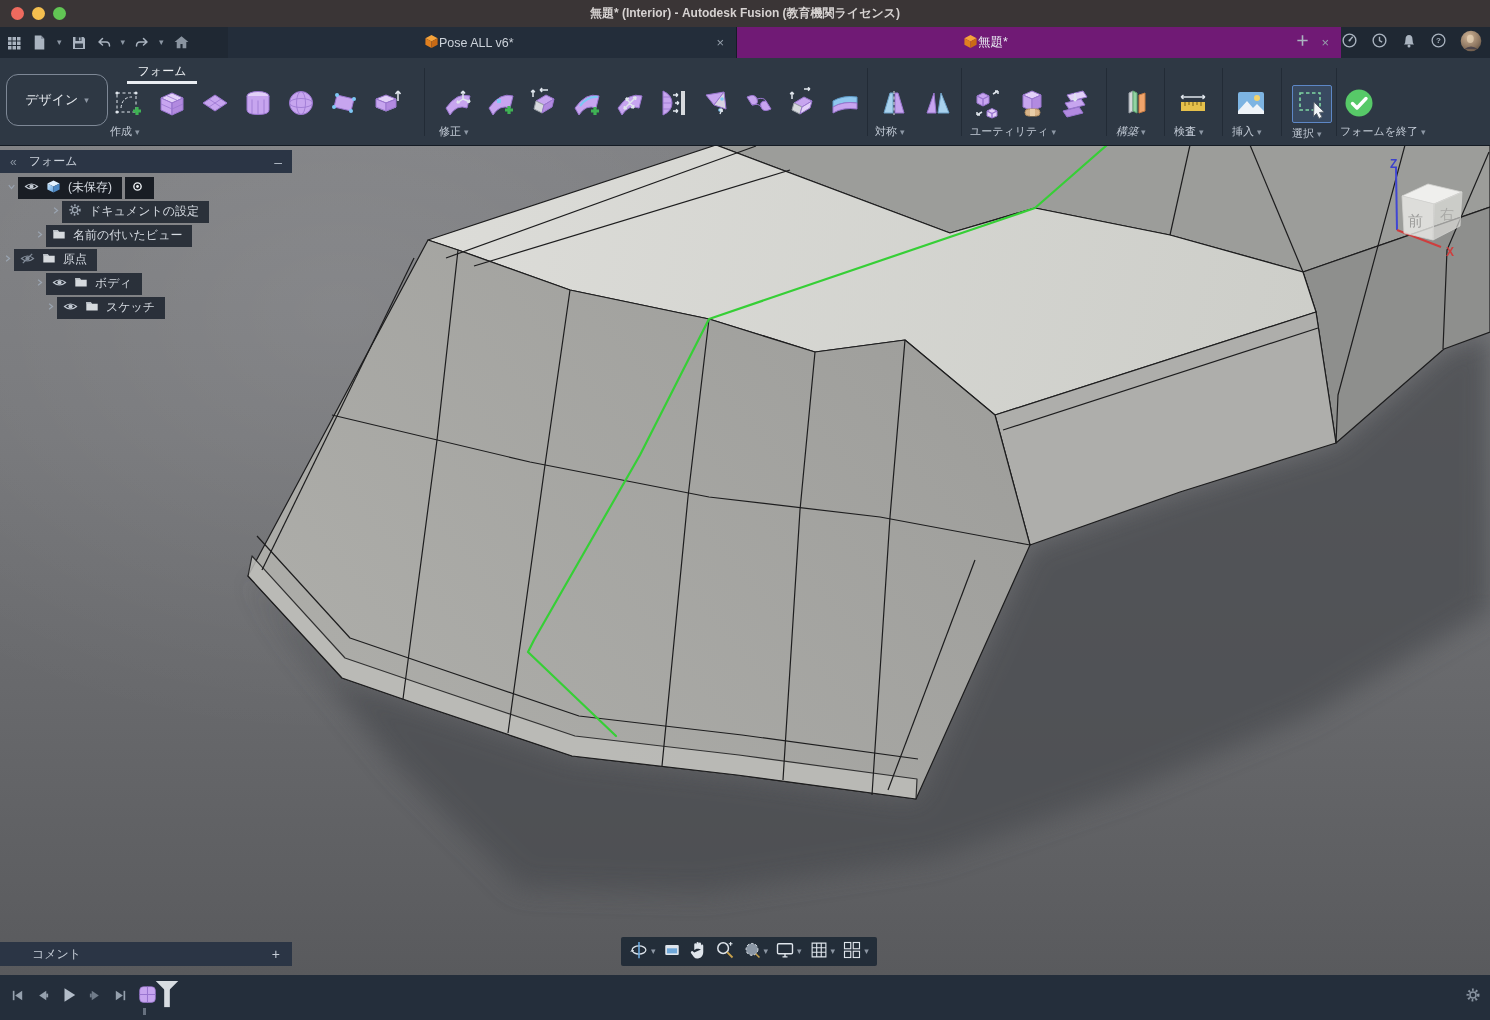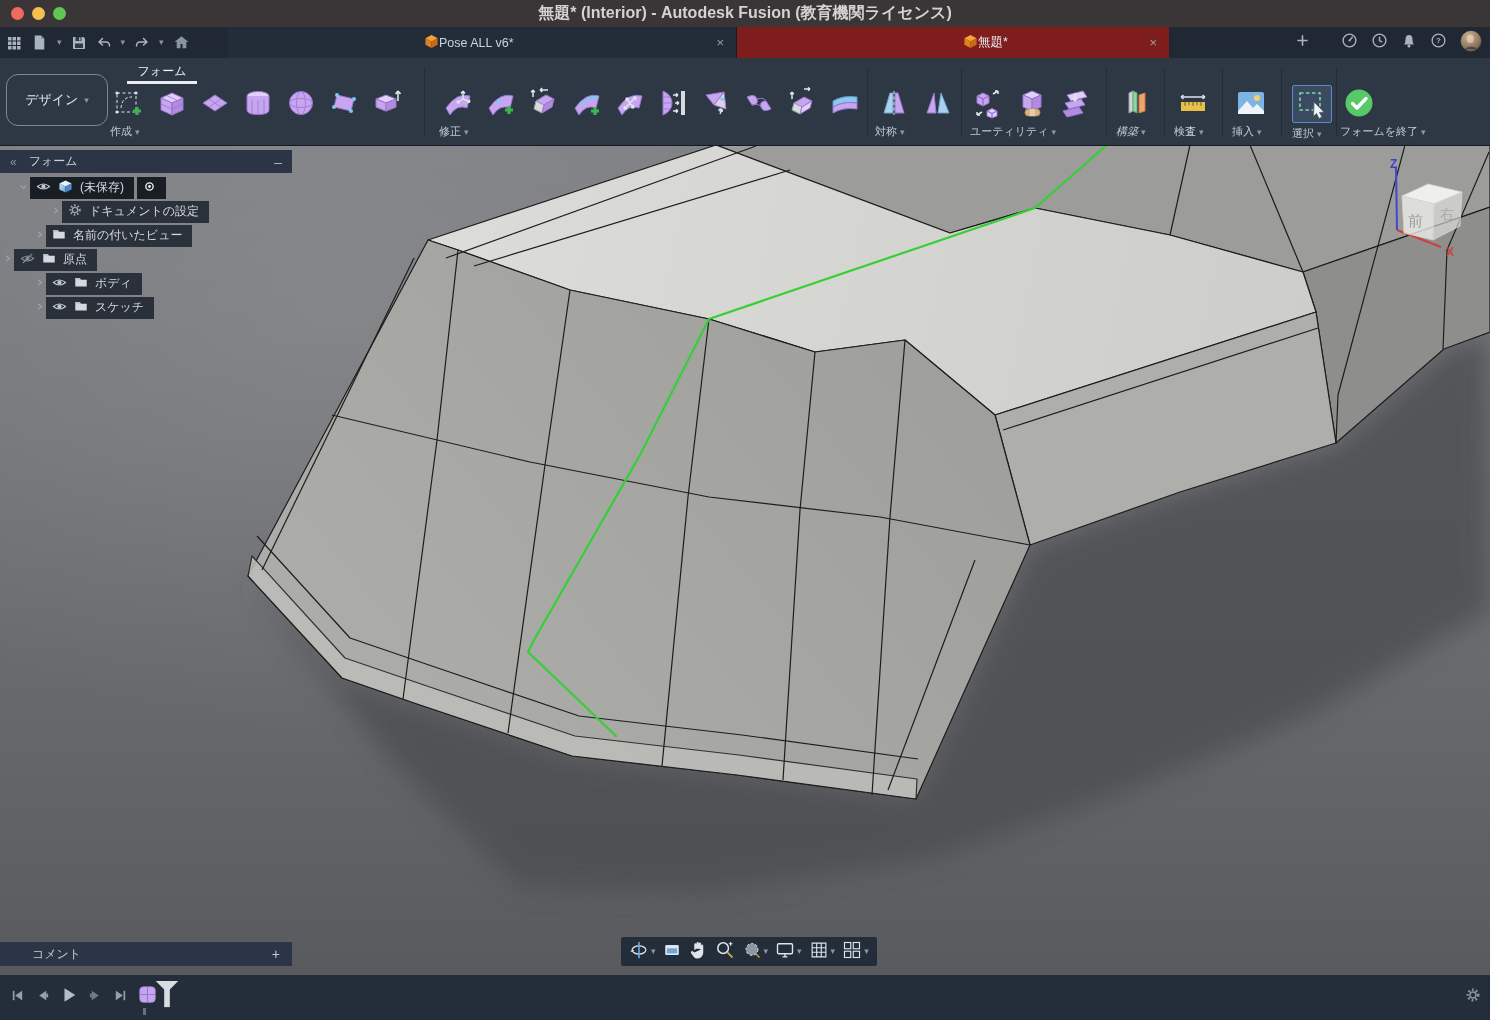--- a/index.html
+++ b/index.html
@@ -2,34 +2,34 @@
 <html><head>
 <meta charset="utf-8">
 <style>
   html,body{margin:0;padding:0}
   body{width:1490px;height:1020px;overflow:hidden;position:relative;
        font-family:"Liberation Sans","DejaVu Sans",sans-serif;background:#5f6063;
        -webkit-font-smoothing:antialiased}
   
   .titlebar{position:absolute;top:0;left:0;width:100%;height:27px;background:#3a3536;
             display:flex;align-items:center;justify-content:center;color:#d6d2d1;
-            font-size:16px;font-weight:bold;z-index:30}
+            font-size:12px;font-weight:bold;z-index:30}
   .traffic{position:absolute;left:11px;top:7px;display:flex;gap:8px}
   .dot{width:13px;height:13px;border-radius:50%}
   
   .tabbar{position:absolute;top:27px;left:0;width:100%;height:31px;background:#1f2833;z-index:30}
   .tb-left{position:absolute;left:6px;top:0;height:31px;display:flex;align-items:center;gap:9px}
   .tb-left .icon{display:flex;align-items:center}
   .caret{color:#8d97a4;font-size:9px;line-height:1}
   .tab{position:absolute;top:0;height:31px;display:flex;align-items:center;color:#ccd2da;font-size:12.5px}
   .tab .x{margin-left:auto;color:#96a0ac;font-size:13px;padding:0 12px;cursor:default}
   .tab .tlabel{margin-left:0;white-space:nowrap}
   .tab1{left:228px;width:508px;background:#232d3a;border-right:1px solid #151c26}
   .tab1 .ticon{margin-left:196px}
-  .tab2{left:737px;width:432px;background:#7f1d1d;color:#e8ecf2}
+  .tab2{left:737px;width:604px;background:#701a75;color:#e8ecf2}
   .tab2 .ticon{margin-left:226px}
   .tb-right{position:absolute;right:8px;top:0;height:31px;display:flex;align-items:center;gap:13px}
   
   .toolbar{position:absolute;top:58px;left:0;width:100%;height:87px;background:#2e3844;
            border-bottom:1px solid #141b24;z-index:30}
   .design-btn{position:absolute;left:6px;top:16px;width:100px;height:50px;border:1px solid #7e8896;
               border-radius:12px;display:flex;align-items:center;justify-content:center;gap:6px;
               color:#e2e6eb;font-size:13px}
   .env-tab{position:absolute;left:127px;top:5px;width:70px;text-align:center;color:#eef1f4;font-size:12px}
   .env-underline{position:absolute;left:127px;top:23px;width:70px;height:3px;background:#e9edf2}
@@ -534,21 +534,21 @@
     </div>
 </div>
 
 <div class="browser">
   <div class="browser-head">
     <span style="color:#8a94a1;letter-spacing:-2px">«</span>
     <span class="title">フォーム</span>
     <span class="min">–</span>
   </div>
   <div id="browser-rows">
-      <div class="brow" style="padding-left: 16px;">
+      <div class="brow" style="padding-left: 4px;">
         <span class="chev icon"><svg width="11" height="11" viewBox="0 0 32 32" fill="none">
             <path d="M8 12 L16 22 L24 12" stroke="#9aa4b1" stroke-width="3.4" fill="none"></path>
           </svg></span>
         <span class="chip dark">
           <span class="icon"><svg width="15" height="15" viewBox="0 0 32 32" fill="none">
               <path d="M3 16 Q16 5 29 16 Q16 27 3 16 Z" stroke="#c2c9d2" stroke-width="2.2"></path>
               <circle cx="16" cy="16" r="4.5" fill="#c2c9d2"></circle>
             </svg></span>
           <span class="icon"><svg width="15" height="15" viewBox="0 0 32 32" fill="none">
               <defs>
@@ -620,21 +620,21 @@
               <path d="M3 16 Q16 5 29 16 Q16 27 3 16 Z" stroke="#c2c9d2" stroke-width="2.2"></path>
               <circle cx="16" cy="16" r="4.5" fill="#c2c9d2"></circle>
             </svg></span>
           <span class="icon"><svg width="14" height="14" viewBox="0 0 32 32" fill="none">
               <path d="M3 7 h10 l3 4 h13 v15 h-26 Z" fill="#d6dade"></path>
               <path d="M3 7 h10 l3 4 h-13 Z" fill="#b9bfc6"></path>
             </svg></span>
           <span>ボディ</span>
         </span>
       </div>
-      <div class="brow" style="padding-left: 32px; align-items: center;">
+      <div class="brow" style="padding-left: 43px; align-items: center;">
         <span class="chev icon"><svg width="11" height="11" viewBox="0 0 32 32" fill="none">
             <path d="M12 8 L22 16 L12 24" stroke="#9aa4b1" stroke-width="3.4" fill="none"></path>
           </svg></span>
         <span class="chip">
           <span class="icon"><svg width="15" height="15" viewBox="0 0 32 32" fill="none">
               <path d="M3 16 Q16 5 29 16 Q16 27 3 16 Z" stroke="#c2c9d2" stroke-width="2.2"></path>
               <circle cx="16" cy="16" r="4.5" fill="#c2c9d2"></circle>
             </svg></span>
           <span class="icon"><svg width="14" height="14" viewBox="0 0 32 32" fill="none">
               <path d="M3 7 h10 l3 4 h13 v15 h-26 Z" fill="#d6dade"></path>

